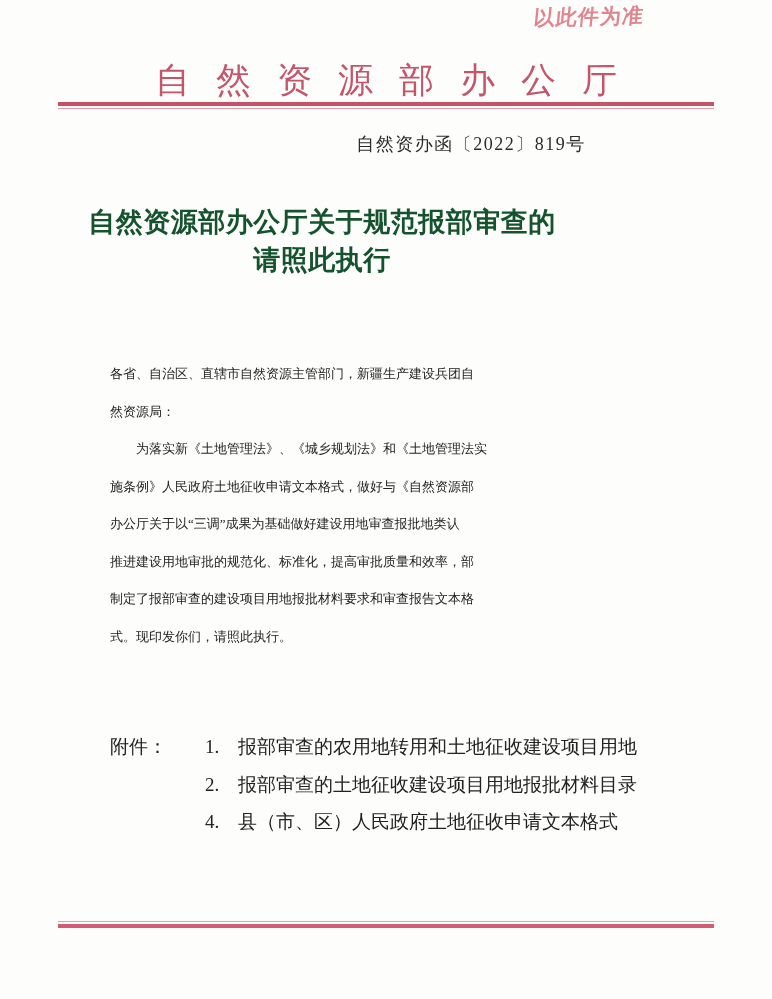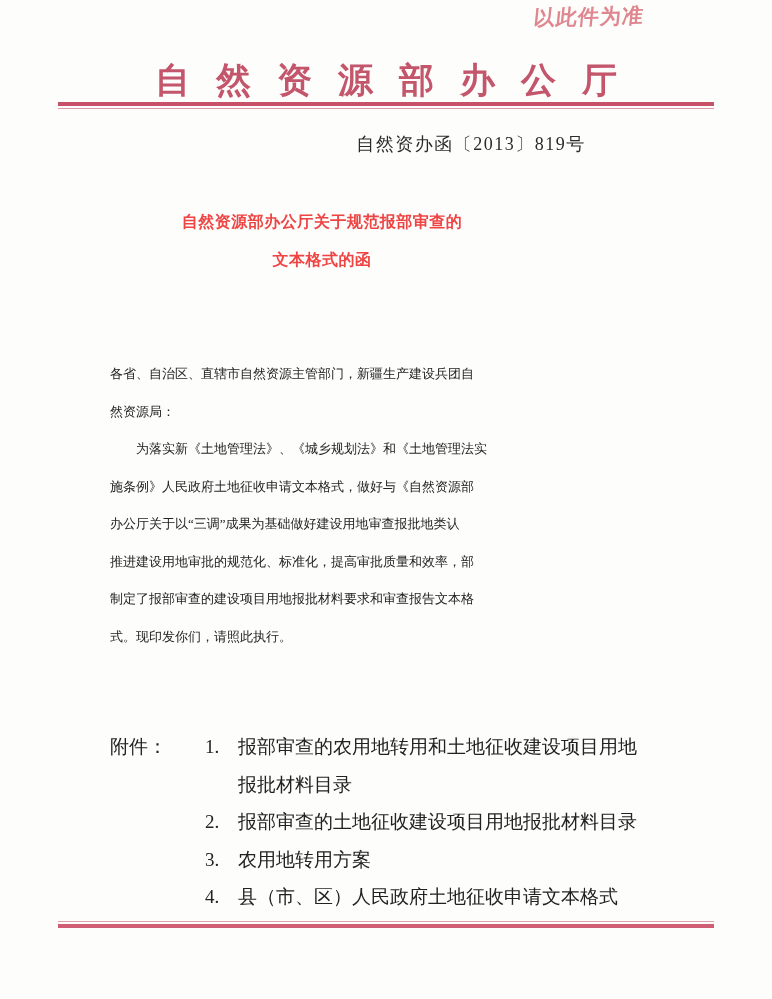--- a/index.html
+++ b/index.html
@@ -38,21 +38,21 @@
   .masthead {
     position: absolute;
     top: 58px;
     left: 0;
     width: 772px;
     text-align: center;
   }
   .masthead-title {
     font-family: "DejaVu Serif", serif;
     font-size: 35px;
-    font-weight: 700;
+    font-weight: 400;
     color: #c4566b;
     letter-spacing: 26px;
     text-indent: 26px;
     line-height: 44px;
     white-space: nowrap;
   }
   .rule-top-thick {
     position: absolute;
     top: 102px;
     left: 58px;
@@ -85,22 +85,22 @@
 
   
   .doc-title {
     position: absolute;
     top: 203px;
     left: 0;
     width: 644px;
     text-align: center;
     font-family: "DejaVu Serif", serif;
     font-weight: 700;
-    font-size: 16px;
-    color: #ef4444;
+    font-size: 27px;
+    color: #14532d;
     line-height: 38px;
     letter-spacing: 0.5px;
   }
   .doc-title div { white-space: nowrap; }
 
   
   .body-block {
     position: absolute;
     top: 355px;
     left: 110px;
@@ -156,55 +156,49 @@
 
   <div class="handwriting">以此件为准</div>
 
   <div class="masthead">
     <div class="masthead-title">自然资源部办公厅</div>
   </div>
   <div class="rule-top-thick"></div>
   <div class="rule-top-thin"></div>
 
   <div class="docnum">
-    <span>自然资办函〔2013〕819号</span>
+    <span>自然资办函〔2022〕819号</span>
   </div>
 
   <div class="doc-title">
     <div>自然资源部办公厅关于规范报部审查的</div>
-    <div>文本格式的函</div>
+    <div>请照此执行</div>
   </div>
 
   <div class="body-block">
     <div class="body-line">各省、自治区、直辖市自然资源主管部门，新疆生产建设兵团自</div>
     <div class="body-line">然资源局：</div>
     <div class="body-line">　　为落实新《土地管理法》、《城乡规划法》和《土地管理法实</div>
     <div class="body-line">施条例》人民政府土地征收申请文本格式，做好与《自然资源部</div>
     <div class="body-line">办公厅关于以“三调”成果为基础做好建设用地审查报批地类认</div>
     <div class="body-line">推进建设用地审批的规范化、标准化，提高审批质量和效率，部</div>
     <div class="body-line">制定了报部审查的建设项目用地报批材料要求和审查报告文本格</div>
     <div class="body-line">式。现印发你们，请照此执行。</div>
   </div>
 
   <div class="attach-block">
 
     <div class="attach-row">
       <span class="attach-label">附件：</span><span class="attach-num">1.</span><span class="attach-text">报部审查的农用地转用和土地征收建设项目用地</span>
     </div>
-    <div class="attach-row">
-      <span class="attach-indent"></span><span class="attach-text">报批材料目录</span>
-    </div>
 
     <div class="attach-row">
       <span class="attach-label"></span><span class="attach-num">2.</span><span class="attach-text">报部审查的土地征收建设项目用地报批材料目录</span>
     </div>
 
-    <div class="attach-row">
-      <span class="attach-label"></span><span class="attach-num">3.</span><span class="attach-text">农用地转用方案</span>
-    </div>
 
     <div class="attach-row">
       <span class="attach-label"></span><span class="attach-num">4.</span><span class="attach-text">县（市、区）人民政府土地征收申请文本格式</span>
     </div>
 
   </div>
 
   <div class="rule-bot-thin"></div>
   <div class="rule-bot-thick"></div>
 

